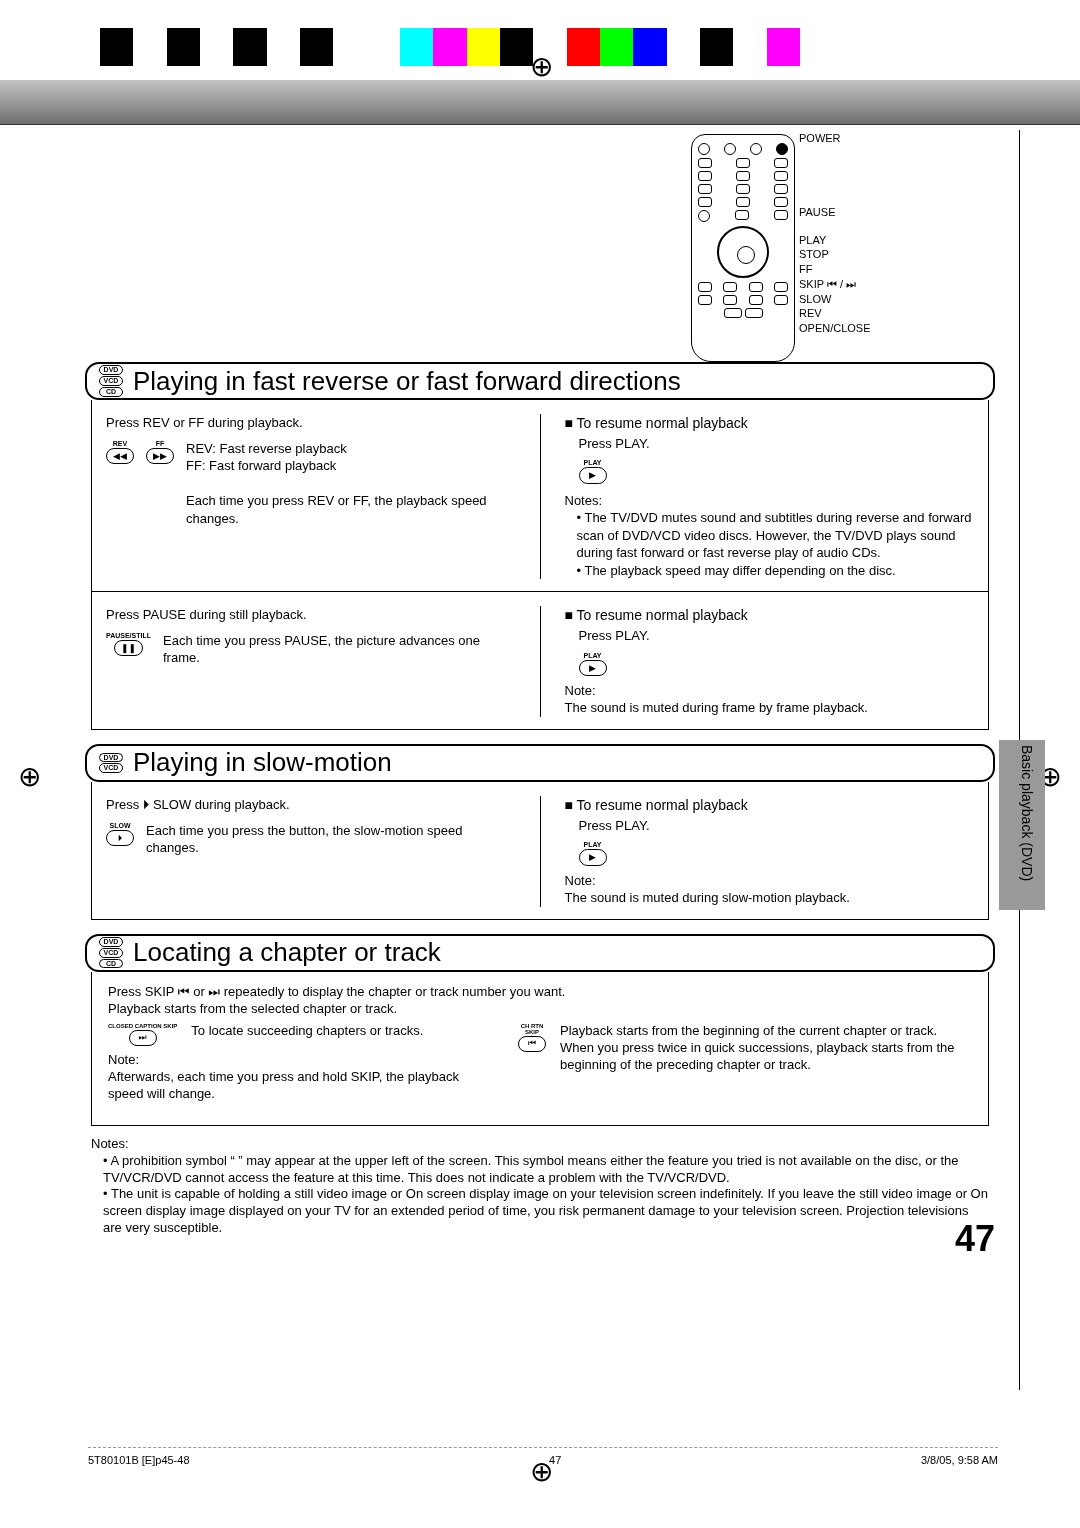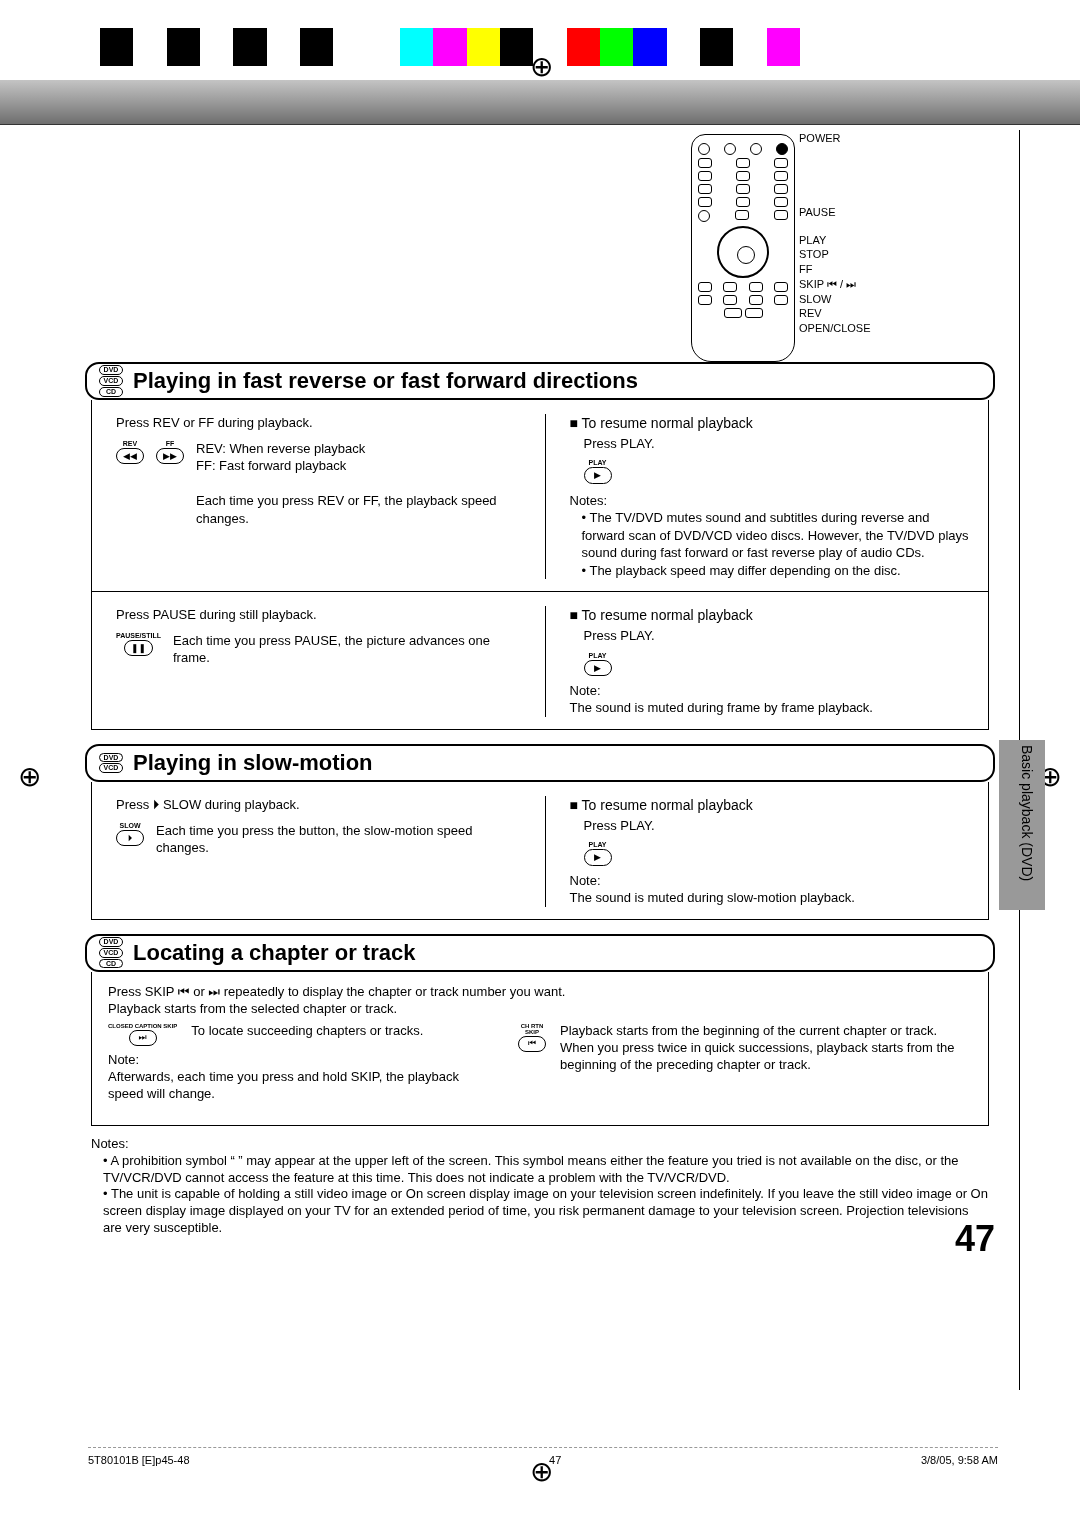--- a/index.html
+++ b/index.html
@@ -94,28 +94,28 @@
     text-align:center;
   }
   .disc-badge {
     border: 1px solid #000;
     border-radius: 7px;
     padding: 0 3px;
     line-height: 1.1;
     min-width: 24px;
   }
   .section-title {
-    font-size: 22px;
-    font-weight: bold;
+    font-size: 26px;
+    font-weight: normal;
   }
   .content-box {
     border: 1px solid #000;
     border-top: none;
     margin: 0 6px;
-    padding: 14px 14px 12px 24px;
+    padding: 14px 14px 12px 14px;
     display: flex;
     gap: 24px;
     font-size: 13px;
     line-height: 1.35;
   }
   .content-box.tall { min-height: 160px; }
   .col { flex: 1; }
   .col-div { width:1px; background:#000; }
   .sub-heading::before {
     content: "■ ";
@@ -295,21 +295,21 @@
       <div class="small-btn-row">
         <span class="btn-col">
           <span class="oval-label">REV</span>
           <span class="oval-btn">◀◀</span>
         </span>
         <span class="btn-col">
           <span class="oval-label">FF</span>
           <span class="oval-btn">▶▶</span>
         </span>
         <div>
-          <div>REV:  When reverse playback</div>
+          <div>REV:  Fast reverse playback</div>
           <div>FF:     Fast forward playback</div>
           <br>
           <div>Each time you press REV or FF, the playback speed changes.</div>
         </div>
       </div>
     </div>
     <div class="col-div"></div>
     <div class="col">
       <div class="sub-heading">To resume normal playback</div>
       <div class="indent">Press PLAY.</div>

